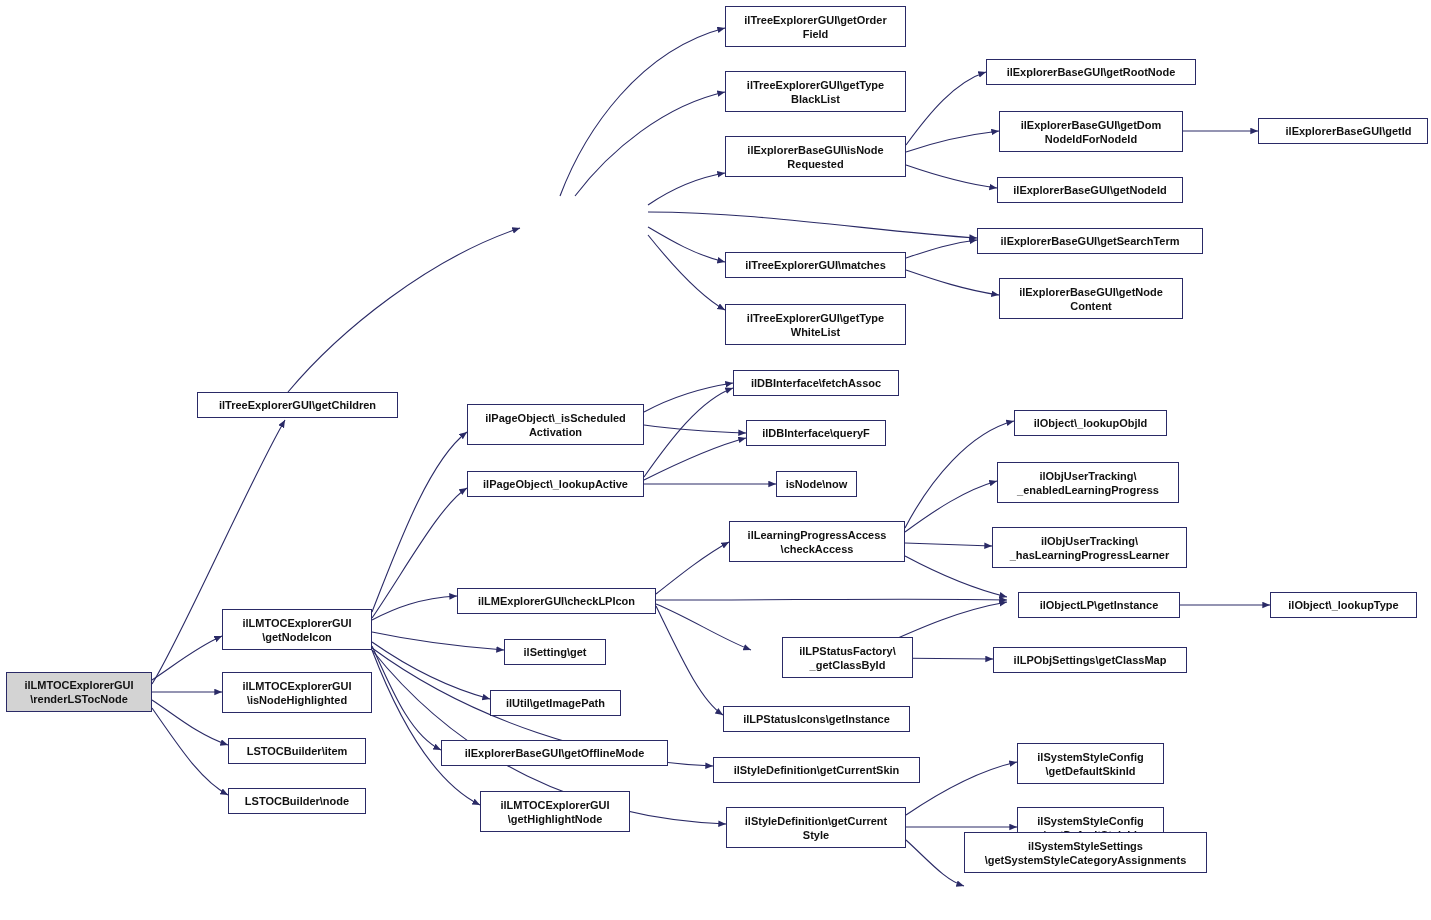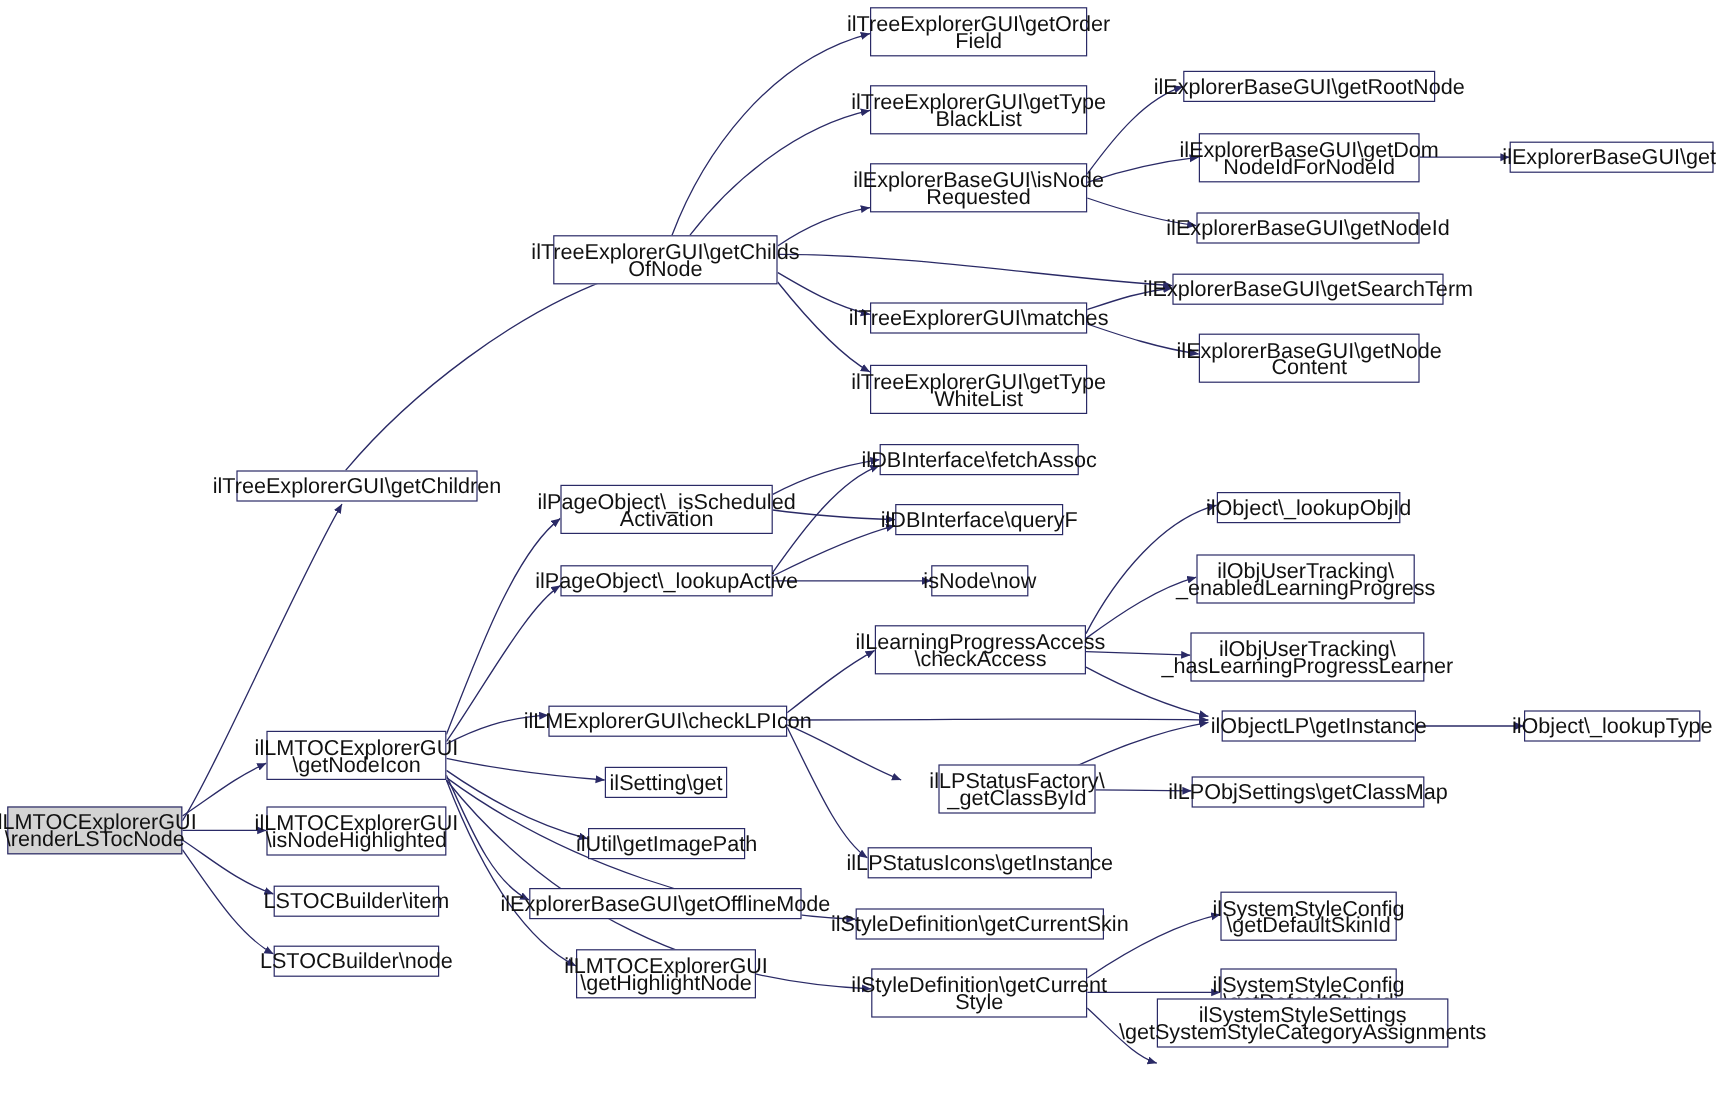--- a/index.html
+++ b/index.html
@@ -24,29 +24,30 @@
     width: 1431px;
     height: 920px;
     pointer-events: none;
   }
   .node {
     position: absolute;
     box-sizing: border-box;
     border: 1px solid #2a2a66;
     background: #ffffff;
     color: #111111;
-    font-size: 18px;
+    font-size: 11px;
     line-height: 14px;
     display: flex;
     align-items: center;
     justify-content: center;
     text-align: center;
     padding: 1px 3px;
     white-space: pre-line;
     z-index: 2;
+    font-weight: bold;
   }
   .node.root {
     background: #d3d3d3;
   }
 </style>
 </head>
 <body>
 
 <div id="canvas">
   <svg id="edges" xmlns="http://www.w3.org/2000/svg">
@@ -106,22 +107,20 @@
   </svg>
 <div class="node root" style="left: 6px; top: 672px; width: 146px; height: 40px;">ilLMTOCExplorerGUI
 \renderLSTocNode</div>
     <div class="node" style="left: 197px; top: 392px; width: 201px; height: 26px;">ilTreeExplorerGUI\getChildren</div>
     <div class="node" style="left: 222px; top: 609px; width: 150px; height: 41px;">ilLMTOCExplorerGUI
 \getNodeIcon</div>
     <div class="node" style="left: 222px; top: 672px; width: 150px; height: 41px;">ilLMTOCExplorerGUI
 \isNodeHighlighted</div>
     <div class="node" style="left: 228px; top: 738px; width: 138px; height: 26px;">LSTOCBuilder\item</div>
     <div class="node" style="left: 228px; top: 788px; width: 138px; height: 26px;">LSTOCBuilder\node</div>
-    <div class="node" style="left: 461px; top: 196px; width: 187px; height: 41px;">ilTreeExplorerGUI\getChilds
-OfNode</div>
     <div class="node" style="left: 725px; top: 6px; width: 181px; height: 41px;">ilTreeExplorerGUI\getOrder
 Field</div>
     <div class="node" style="left: 725px; top: 71px; width: 181px; height: 41px;">ilTreeExplorerGUI\getType
 BlackList</div>
     <div class="node" style="left: 725px; top: 136px; width: 181px; height: 41px;">ilExplorerBaseGUI\isNode
 Requested</div>
     <div class="node" style="left: 725px; top: 252px; width: 181px; height: 26px;">ilTreeExplorerGUI\matches</div>
     <div class="node" style="left: 725px; top: 304px; width: 181px; height: 41px;">ilTreeExplorerGUI\getType
 WhiteList</div>
     <div class="node" style="left: 986px; top: 59px; width: 210px; height: 26px;">ilExplorerBaseGUI\getRootNode</div>

